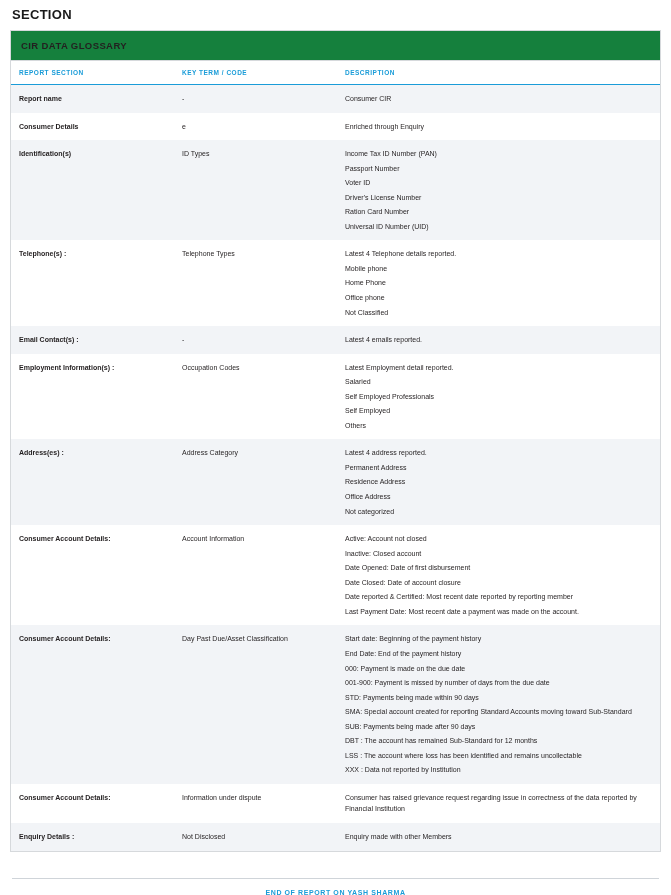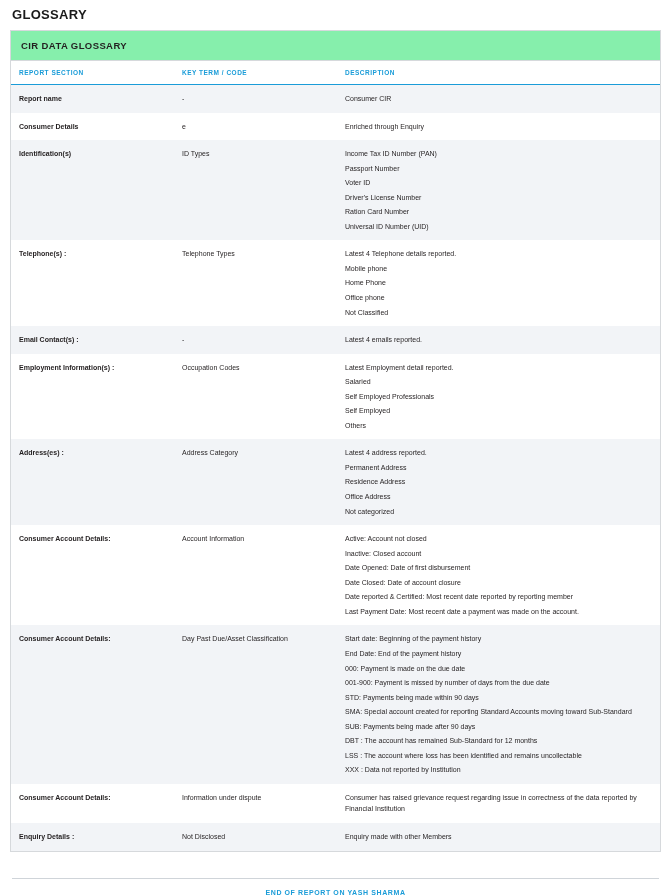--- a/index.html
+++ b/index.html
@@ -32,21 +32,21 @@
     background: #ffffff;
     box-sizing: border-box;
   }
   .card-header {
     font-size: 9.5px;
     font-weight: bold;
     letter-spacing: 0.4px;
     color: #231f20;
     padding: 9px 10px 9px 10px;
     border-bottom: 1px solid #d6d9dc;
-    background: #86efac;
+    background: #15803d;
   }
   table.glossary {
     width: 100%;
     border-collapse: collapse;
     table-layout: fixed;
   }
   table.glossary col.c1 { width: 163px; }
   table.glossary col.c2 { width: 163px; }
   table.glossary col.c3 { width: auto; }
   table.glossary thead th {
@@ -98,21 +98,21 @@
     letter-spacing: 0.6px;
     color: #1a9cd8;
     padding-bottom: 10px;
   }
 </style>
 </head>
 <body>
 
 <div class="page">
 
-  <div class="page-title">GLOSSARY</div>
+  <div class="page-title">SECTION</div>
 
   <div class="glossary-card">
     <div class="card-header">CIR DATA GLOSSARY</div>
 
     <table class="glossary">
       <colgroup>
         <col class="c1">
         <col class="c2">
         <col class="c3">
       </colgroup>

